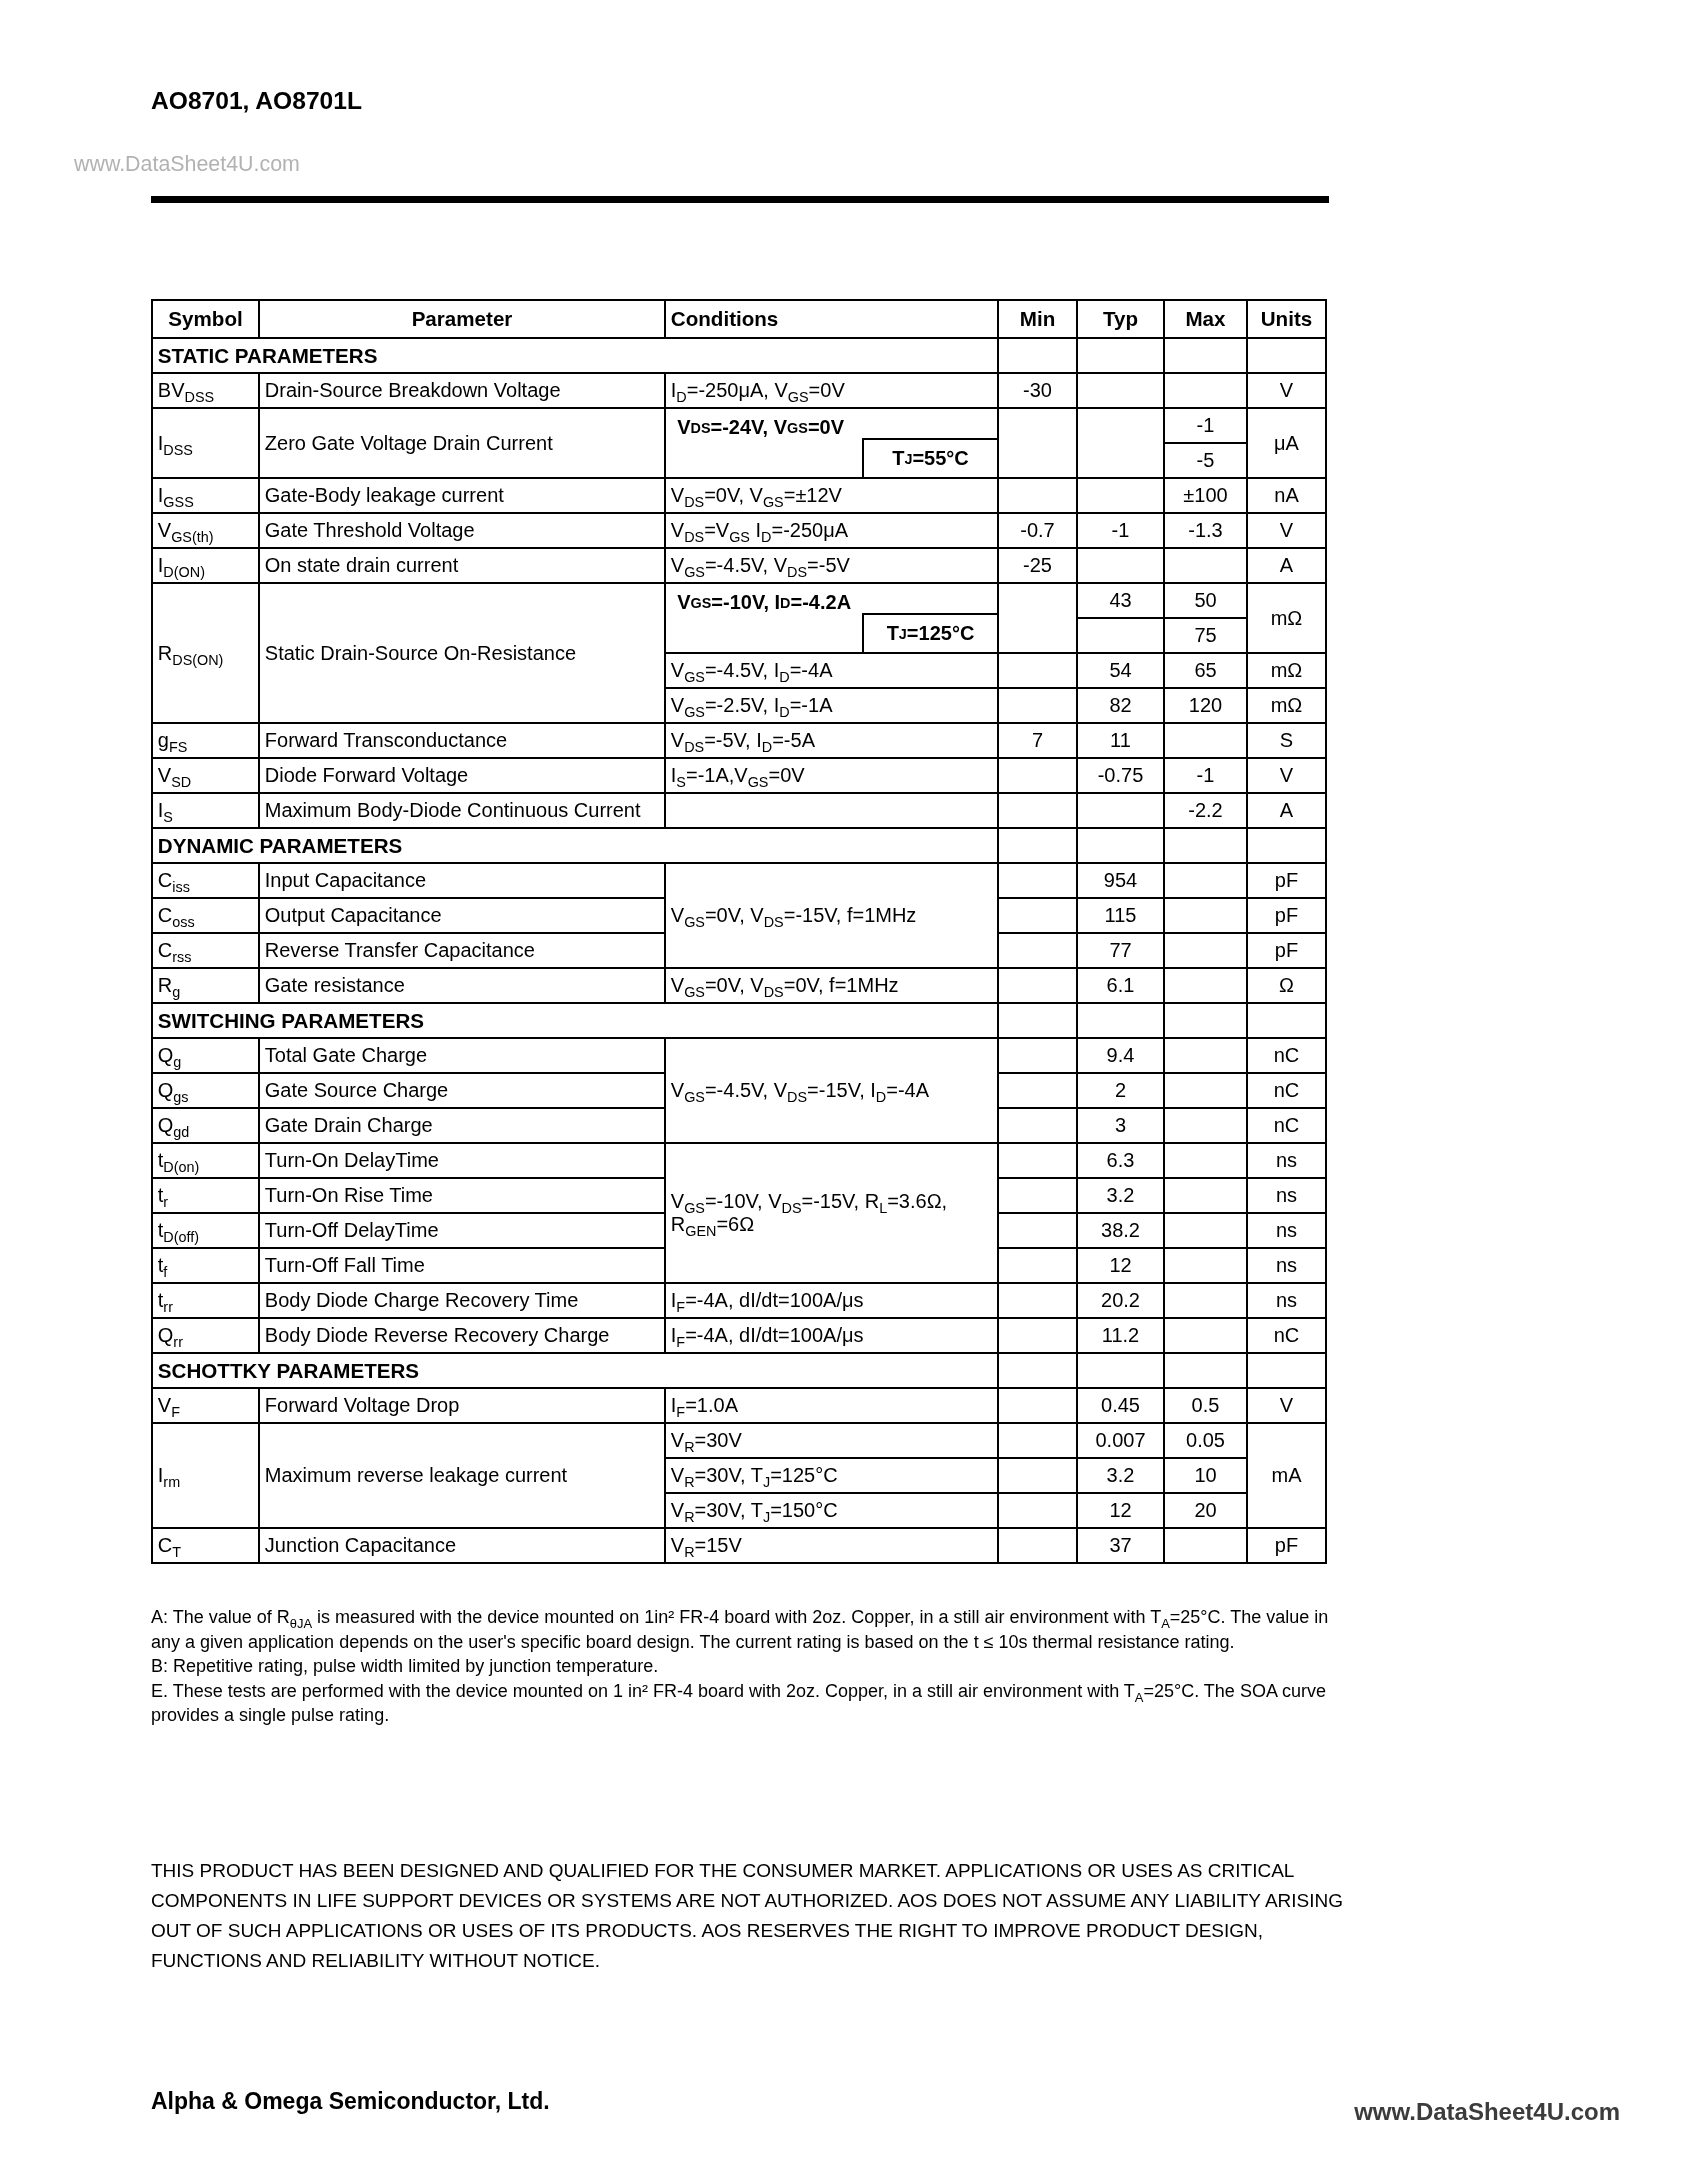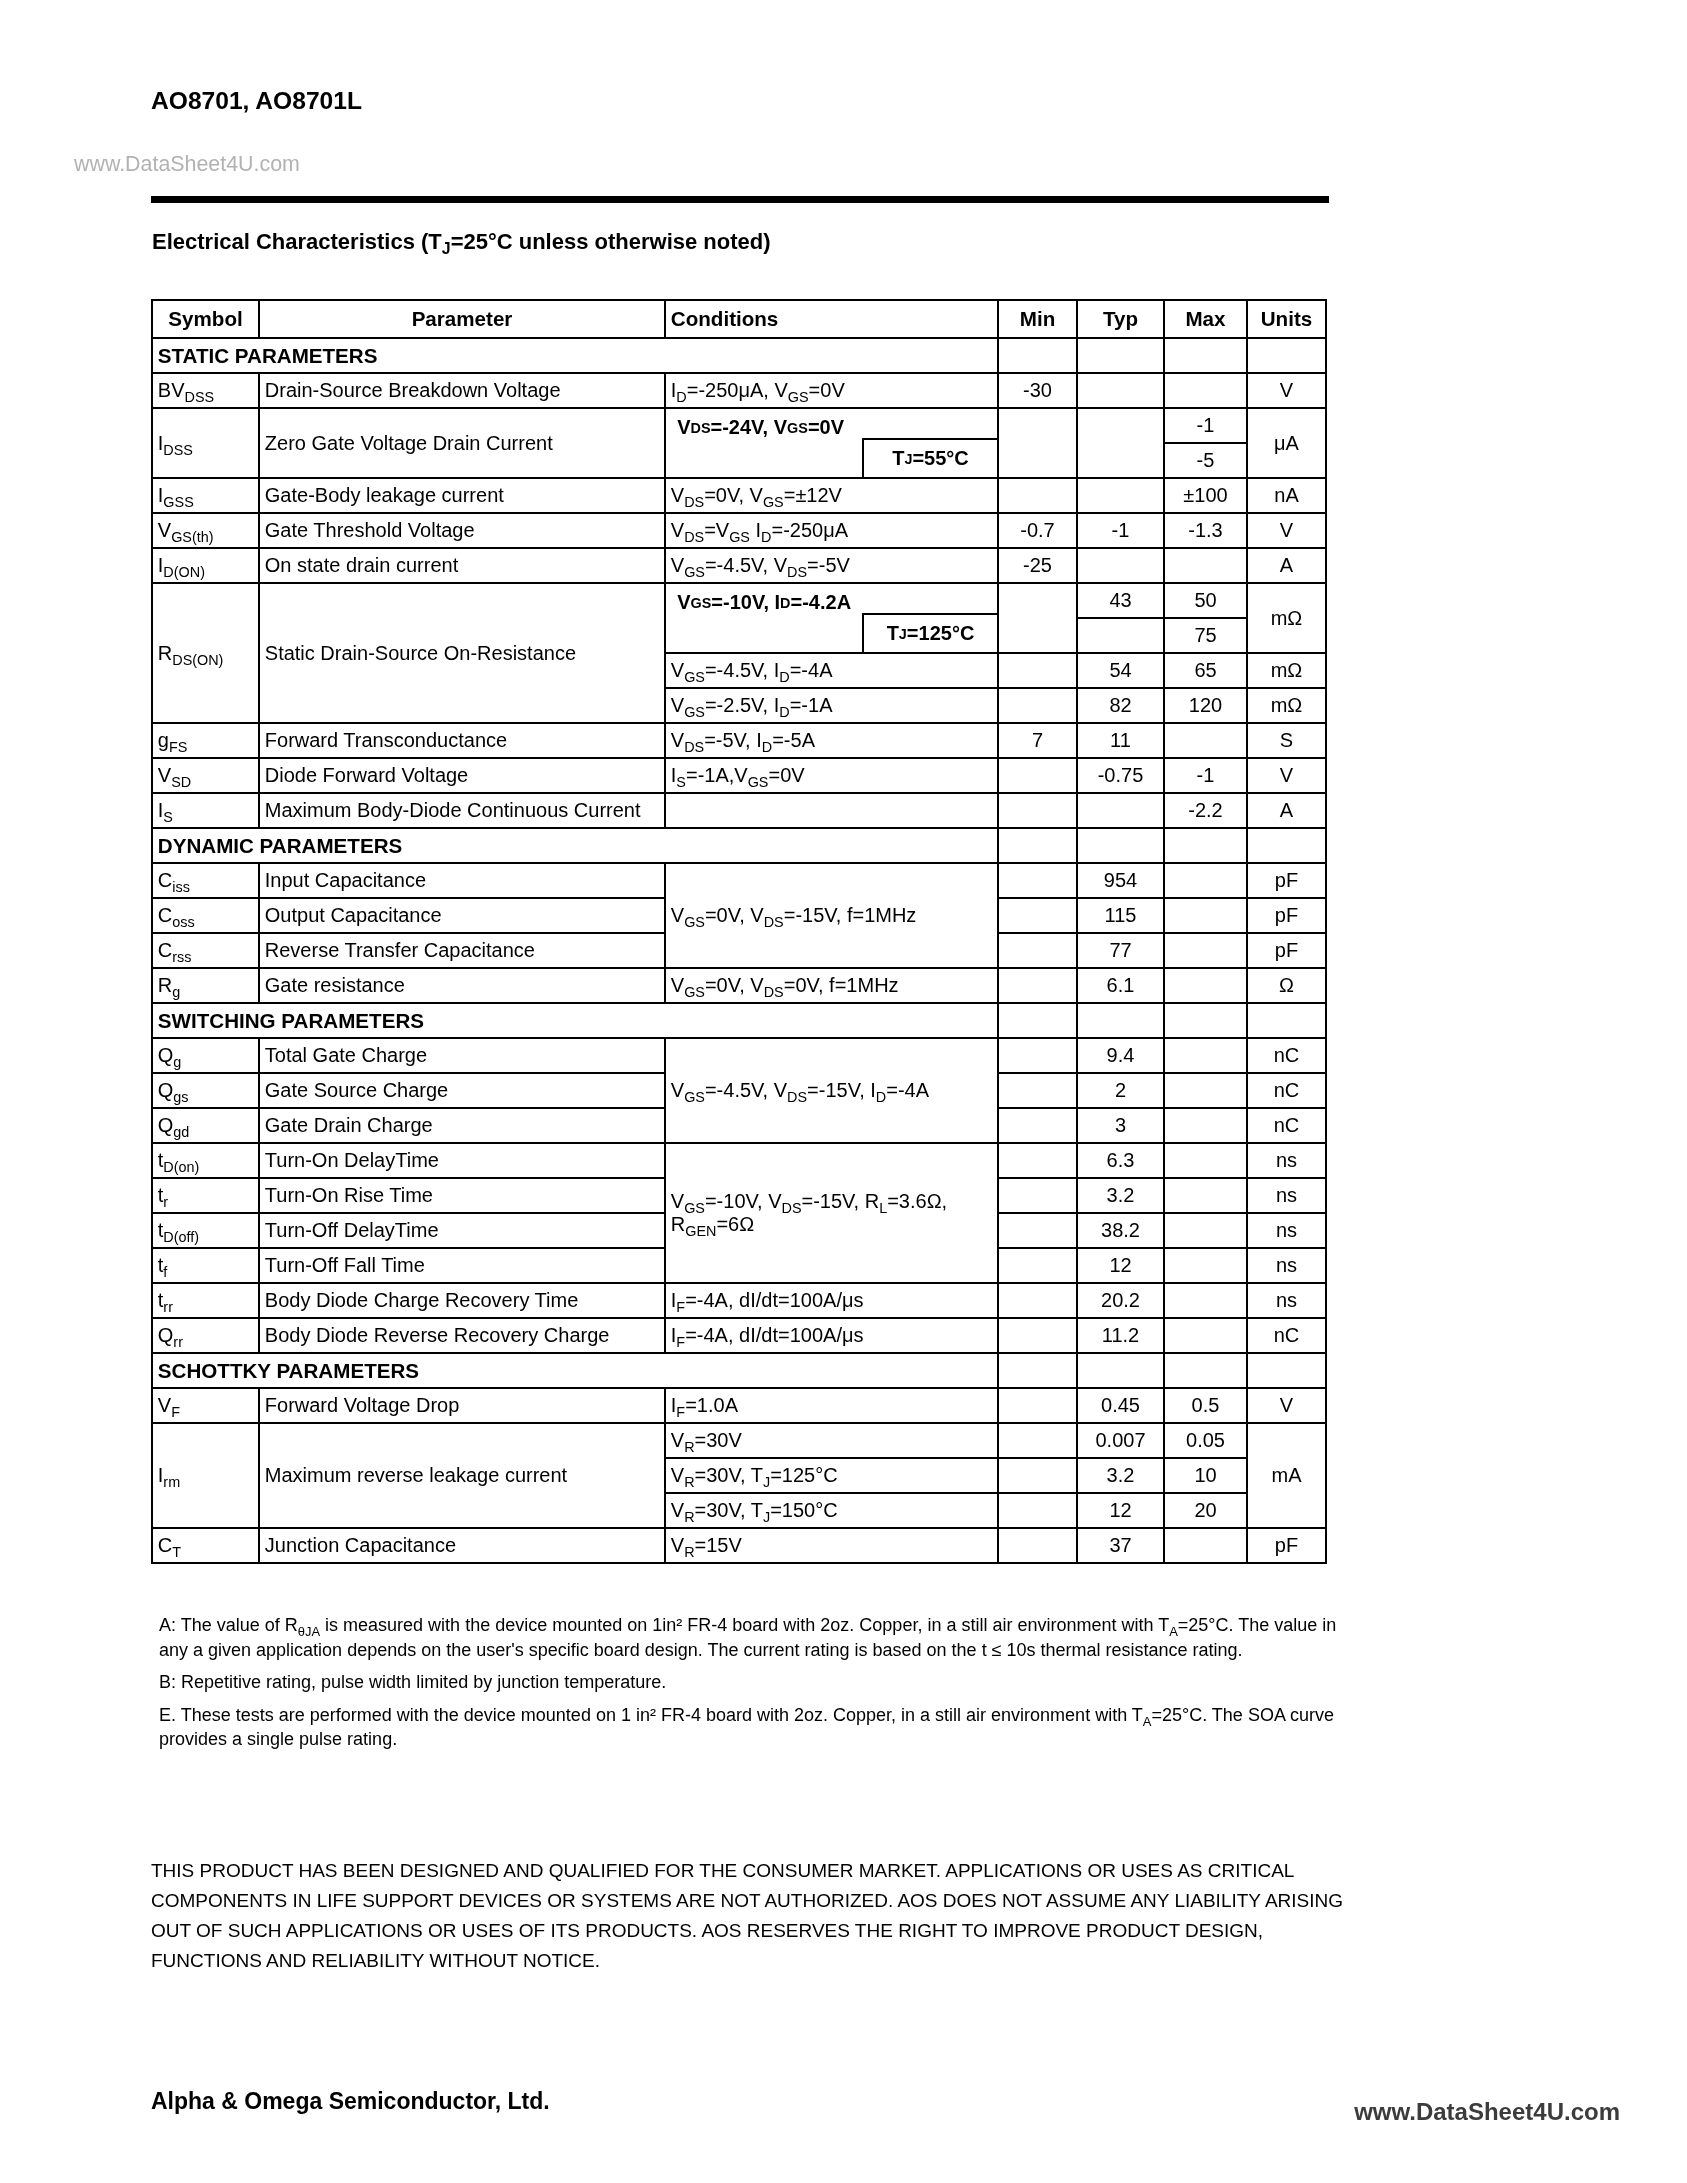--- a/index.html
+++ b/index.html
@@ -19,34 +19,33 @@
   table.ec th.l{text-align:left;}
   .l{text-align:left;}
   .c{text-align:center;}
   tr.sec td{font-weight:bold;font-size:20.6px;}
   td.split{position:relative;padding:0;vertical-align:top;font-weight:bold;}
   .split-line1{height:37px;display:flex;align-items:center;padding:0 6.4px;}
   .split-corner{position:absolute;right:0;bottom:0;width:133px;height:37px;
         border-top:2.4px solid #000;border-left:2.4px solid #000;
         display:flex;align-items:center;justify-content:center;}
   .notes{position:absolute;left:151px;top:1605px;width:1199px;font-size:18px;line-height:24.6px;}
-  .notes p{margin:8px;}
+  .notes p{margin:0;}
   .disclaimer{position:absolute;left:151px;top:1856px;width:1215px;font-size:19px;line-height:30px;}
   .footer-company{position:absolute;left:151px;top:2088px;font-size:23px;font-weight:bold;}
   .wm-bottom{position:absolute;right:67px;top:2098px;font-size:24px;font-weight:bold;color:#3c3c3c;}
 </style>
 </head>
 <body>
 
 <div class="page">
 
   <div class="product-title">AO8701, AO8701L</div>
   <div class="wm-top">www.DataSheet4U.com</div>
   <div class="rule"></div>
-  <div class="ec-title">Electrical Characteristics (T<sub>J</sub>=25°C unless otherwise noted)</div>
 
   <div class="table-wrap">
     <table class="ec">
       <colgroup>
         <col style="width:107px">
           <col style="width:406px">
           <col style="width:333px">
         <col style="width:79px">
           <col style="width:87px">
           <col style="width:83px">

